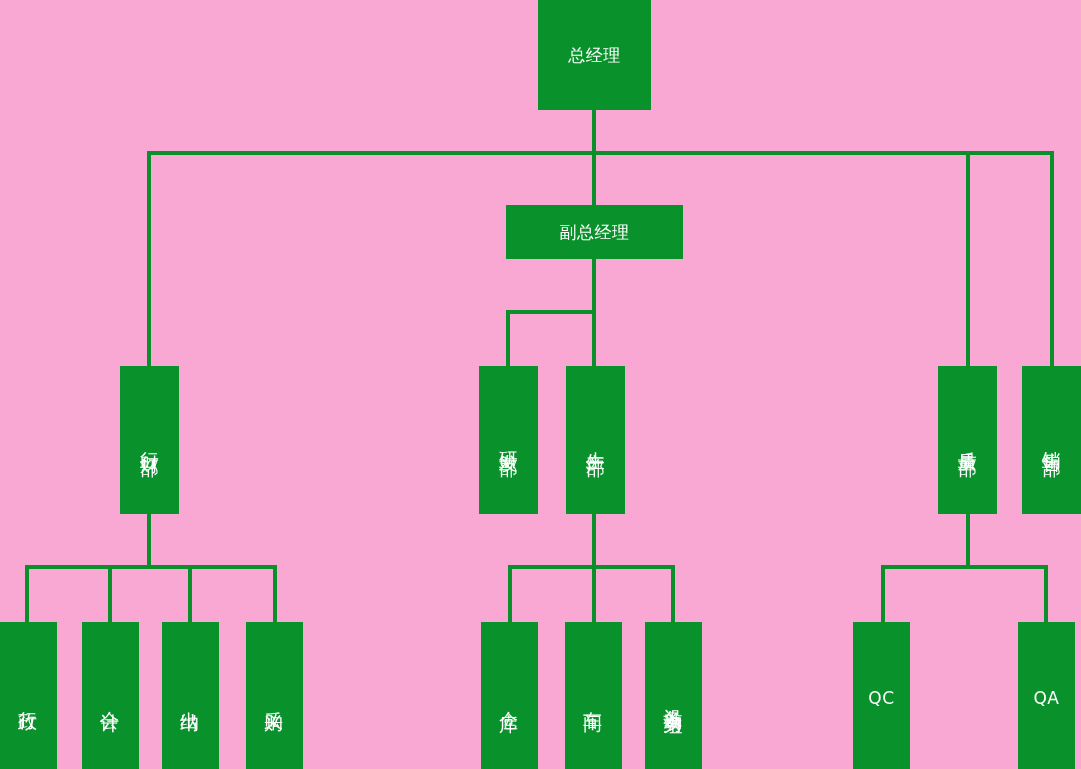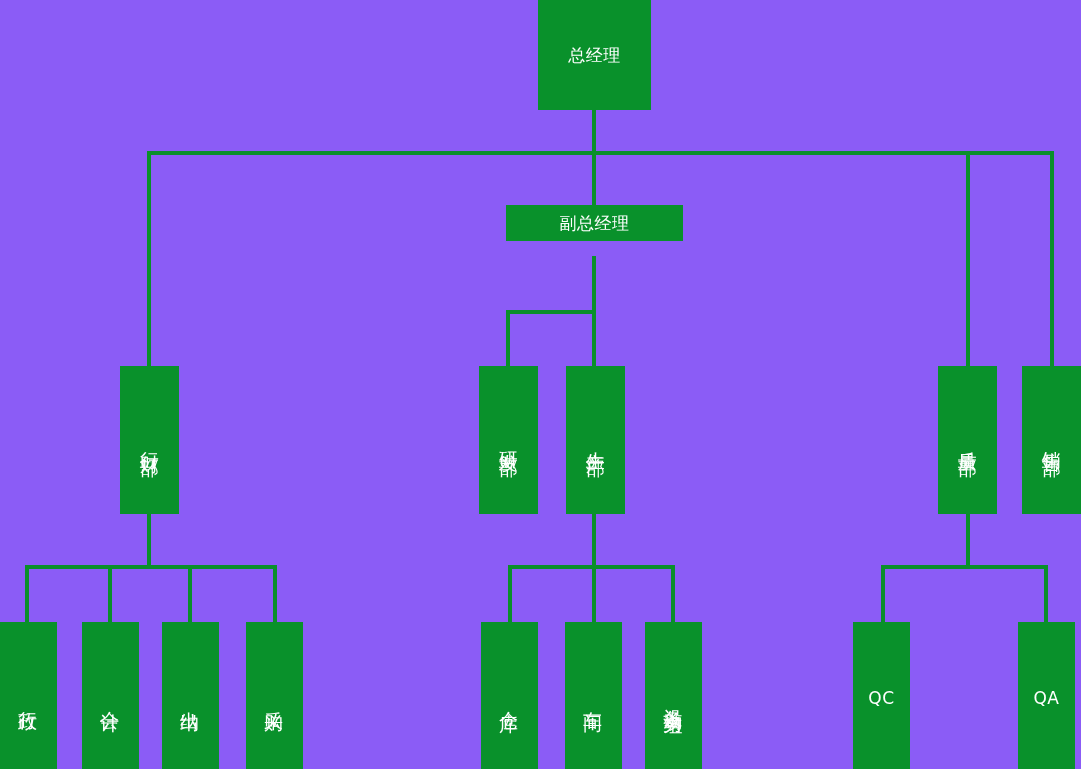--- a/index.html
+++ b/index.html
@@ -4,21 +4,21 @@
 <style>
   html, body {
     margin: 0;
     padding: 0;
     background: #ffffff;
   }
   #chart-root {
     position: relative;
     width: 1081px;
     height: 769px;
-    background: #8b5cf6;
+    background: #f9a8d4;
     overflow: hidden;
     font-family: "DejaVu Sans", "Liberation Sans", sans-serif;
   }
 
   
   .conn {
     position: absolute;
     background: #0a8f2a;
   }
 
@@ -106,21 +106,21 @@
 
   <div class="conn" style="left:966px; top:514px; width:4px; height:55px;"></div>
   <div class="conn" style="left:881px; top:565px; width:167px; height:4px;"></div>
   <div class="conn" style="left:881px; top:565px; width:4px; height:58px;"></div>
   <div class="conn" style="left:1044px; top:565px; width:4px; height:58px;"></div>
 
   <div class="node horiz" style="left:538px; top:0px; width:113px; height:110px;">
     <span class="label">总经理</span>
   </div>
 
-  <div class="node horiz" style="left:506px; top:205px; width:177px; height:36px;">
+  <div class="node horiz" style="left:506px; top:205px; width:177px; height:54px;">
     <span class="label">副总经理</span>
   </div>
 
   <div class="node vert" style="left:120px; top:366px; width:59px; height:148px;">
     <span class="label">行财部</span>
   </div>
 
   <div class="node vert" style="left:479px; top:366px; width:59px; height:148px;">
     <span class="label">研发部</span>
   </div>

